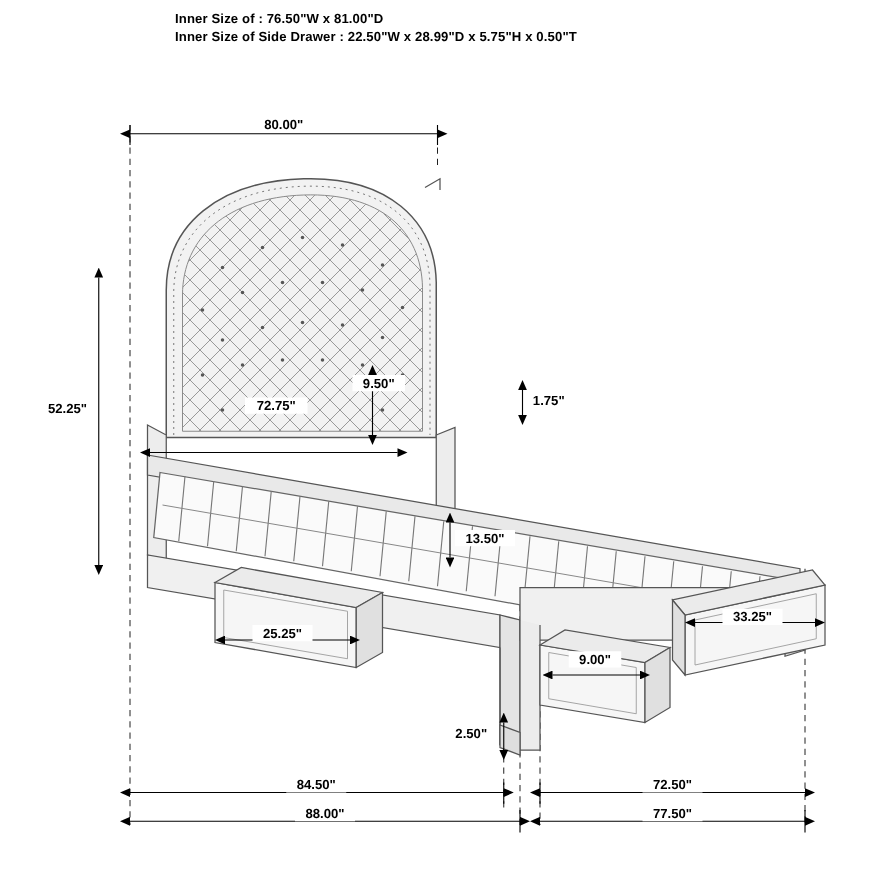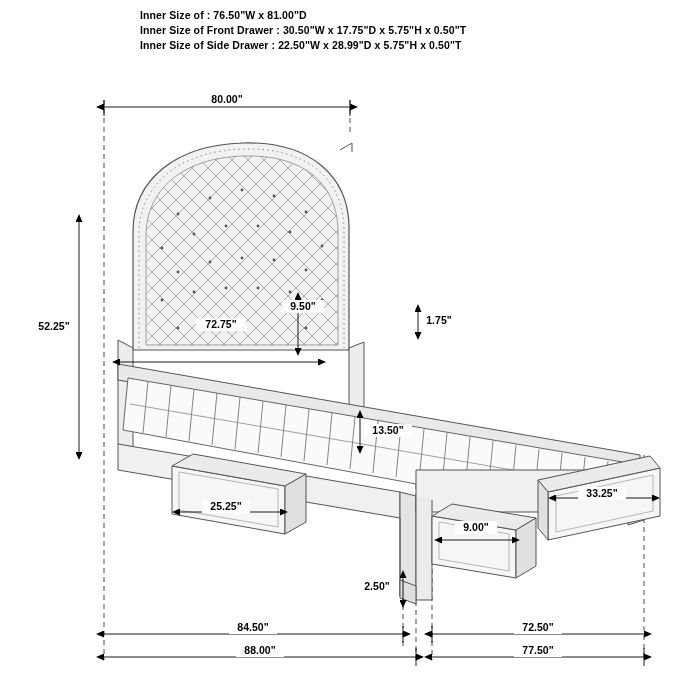--- a/index.html
+++ b/index.html
@@ -37,21 +37,20 @@
     font-size: 10.5px;
     font-weight: bold;
     fill: #000000;
   }
 </style>
 </head>
 <body>
 
 <div id="spec-block">
   <div>Inner Size of : 76.50"W x 81.00"D</div>
-  <div>Inner Size of Front Drawer : 30.50"W x 17.75"D x 5.75"H x 0.50"T</div>
   <div>Inner Size of Side Drawer : 22.50"W x 28.99"D x 5.75"H x 0.50"T</div>
 </div>
 
 <svg id="diagram" width="700" height="700" viewBox="0 0 700 700">
   <defs>
     <marker id="arrL" markerWidth="9" markerHeight="7" refX="8" refY="3.5" orient="auto" markerUnits="userSpaceOnUse">
       <path d="M8,0 L0,3.5 L8,7 z" fill="#000"></path>
     </marker>
     <marker id="arrR" markerWidth="9" markerHeight="7" refX="1" refY="3.5" orient="auto" markerUnits="userSpaceOnUse">
       <path d="M1,0 L9,3.5 L1,7 z" fill="#000"></path>

